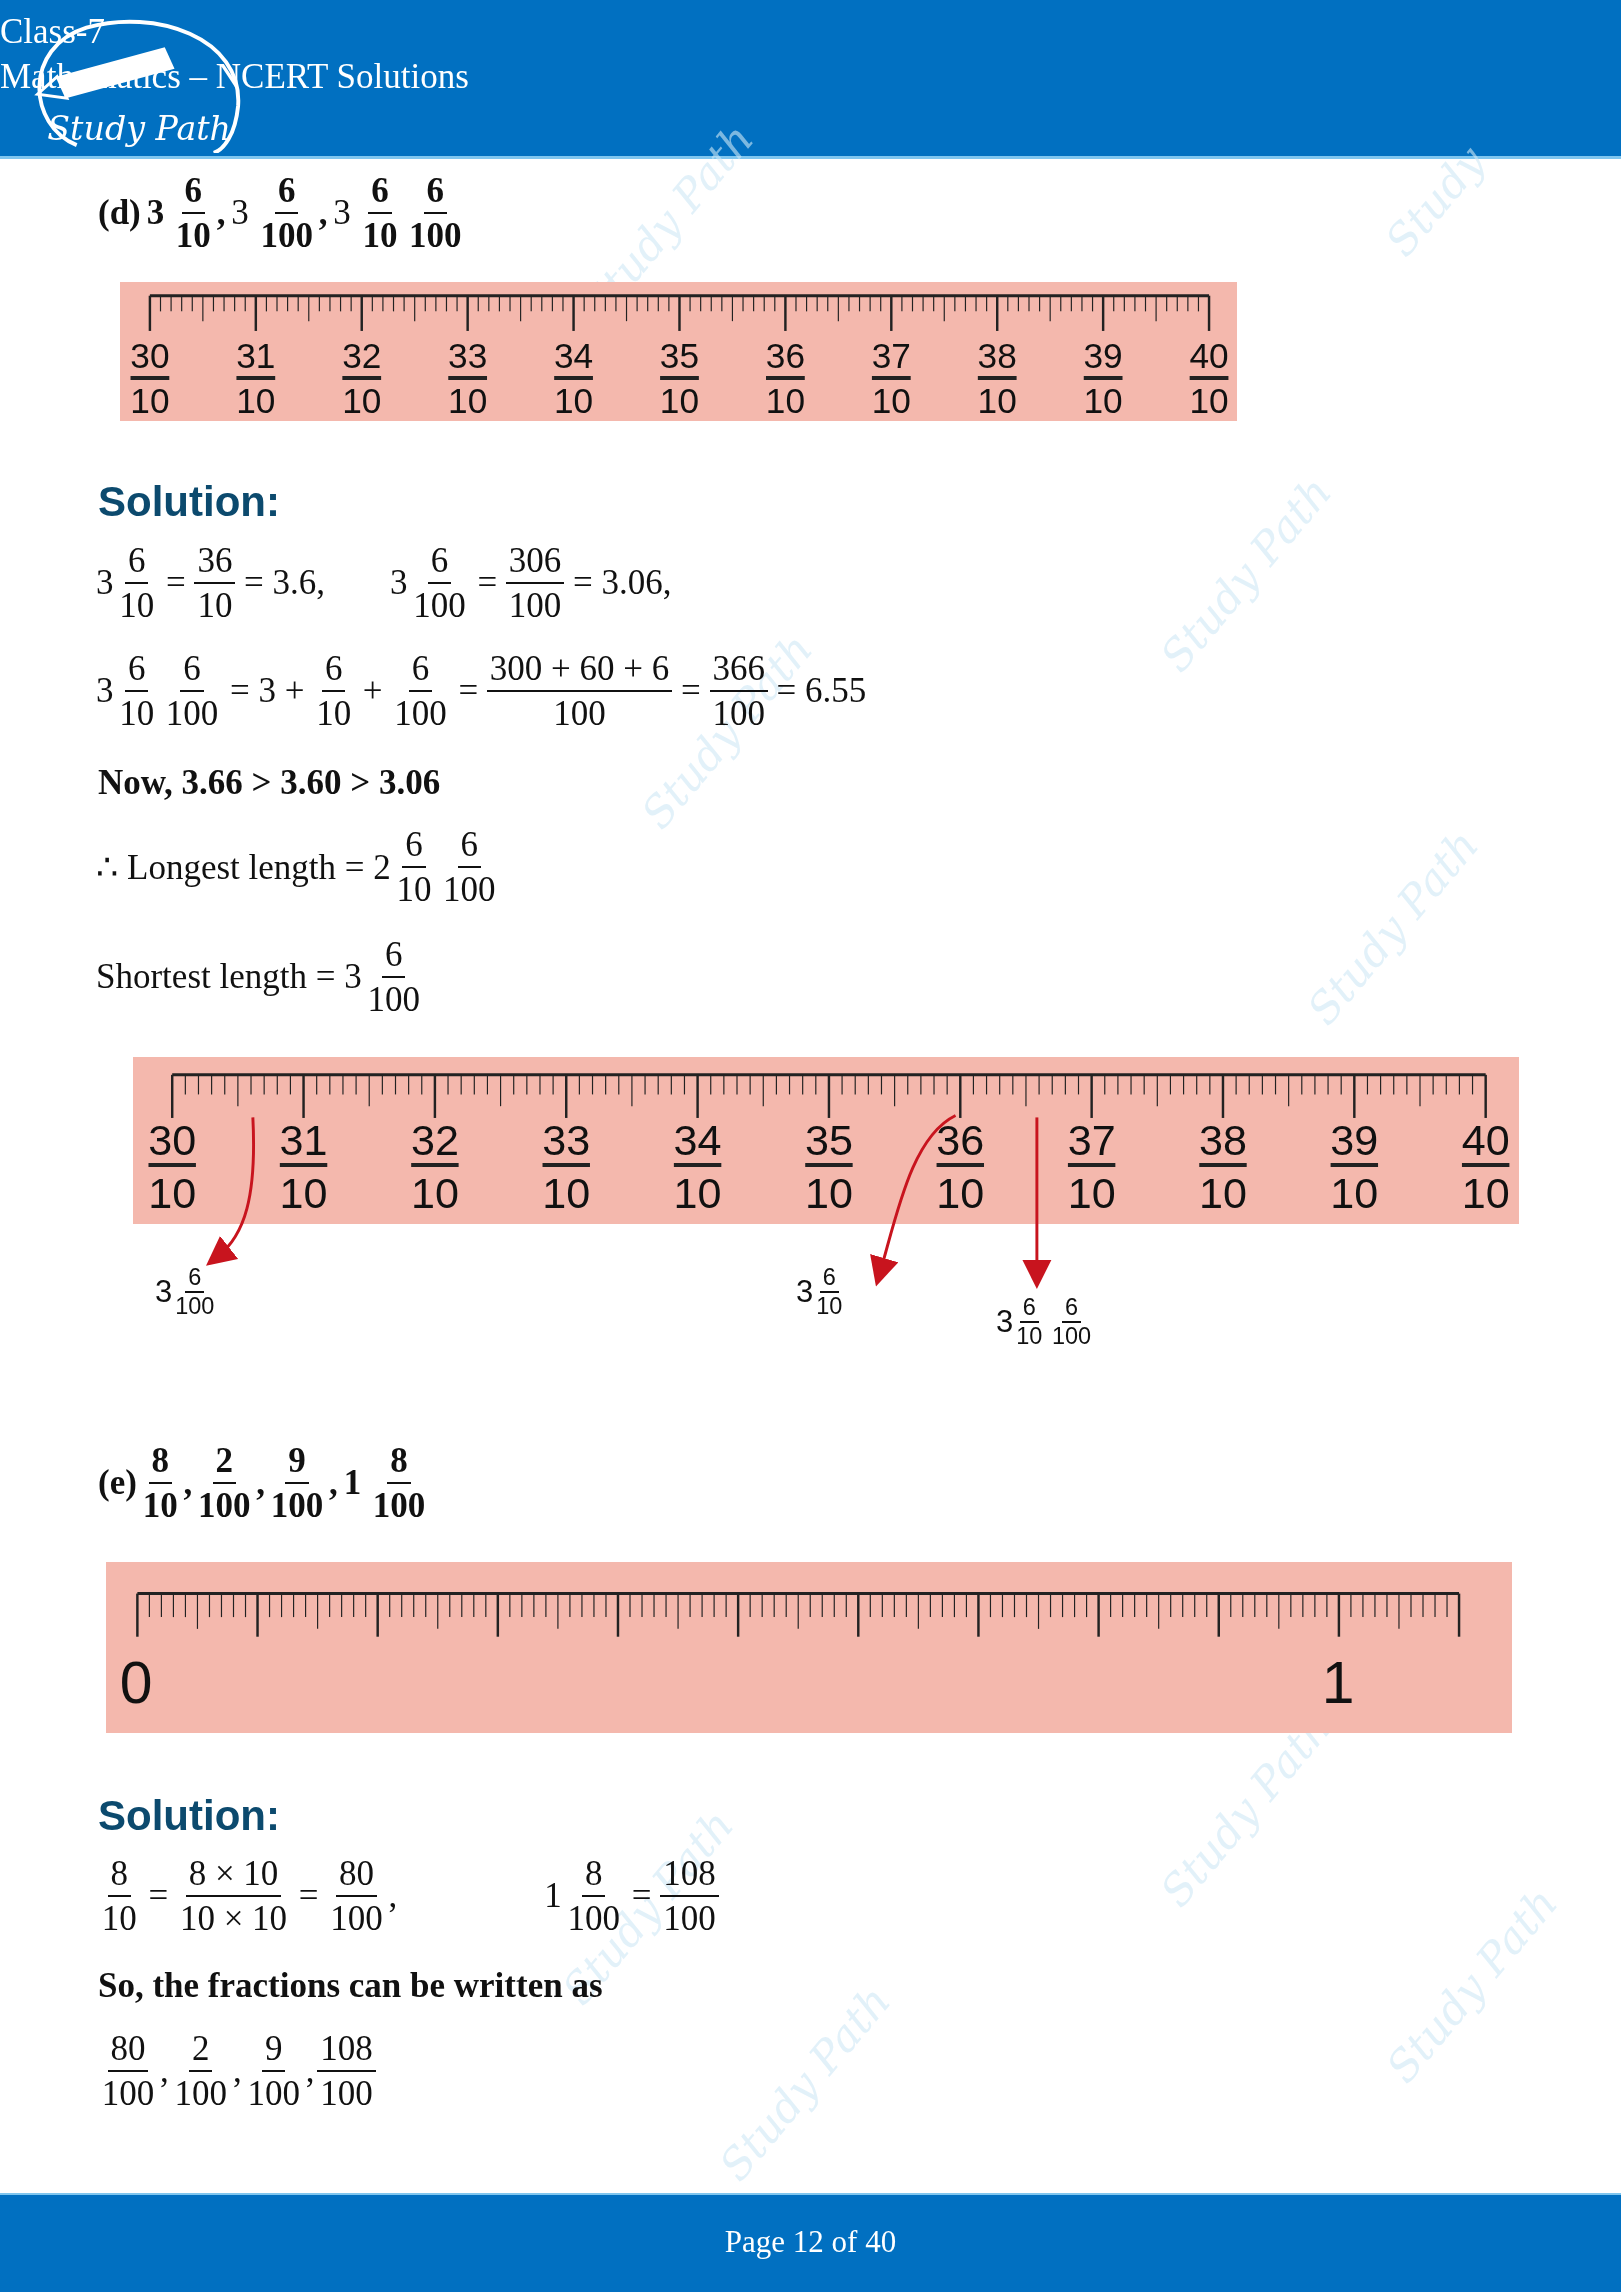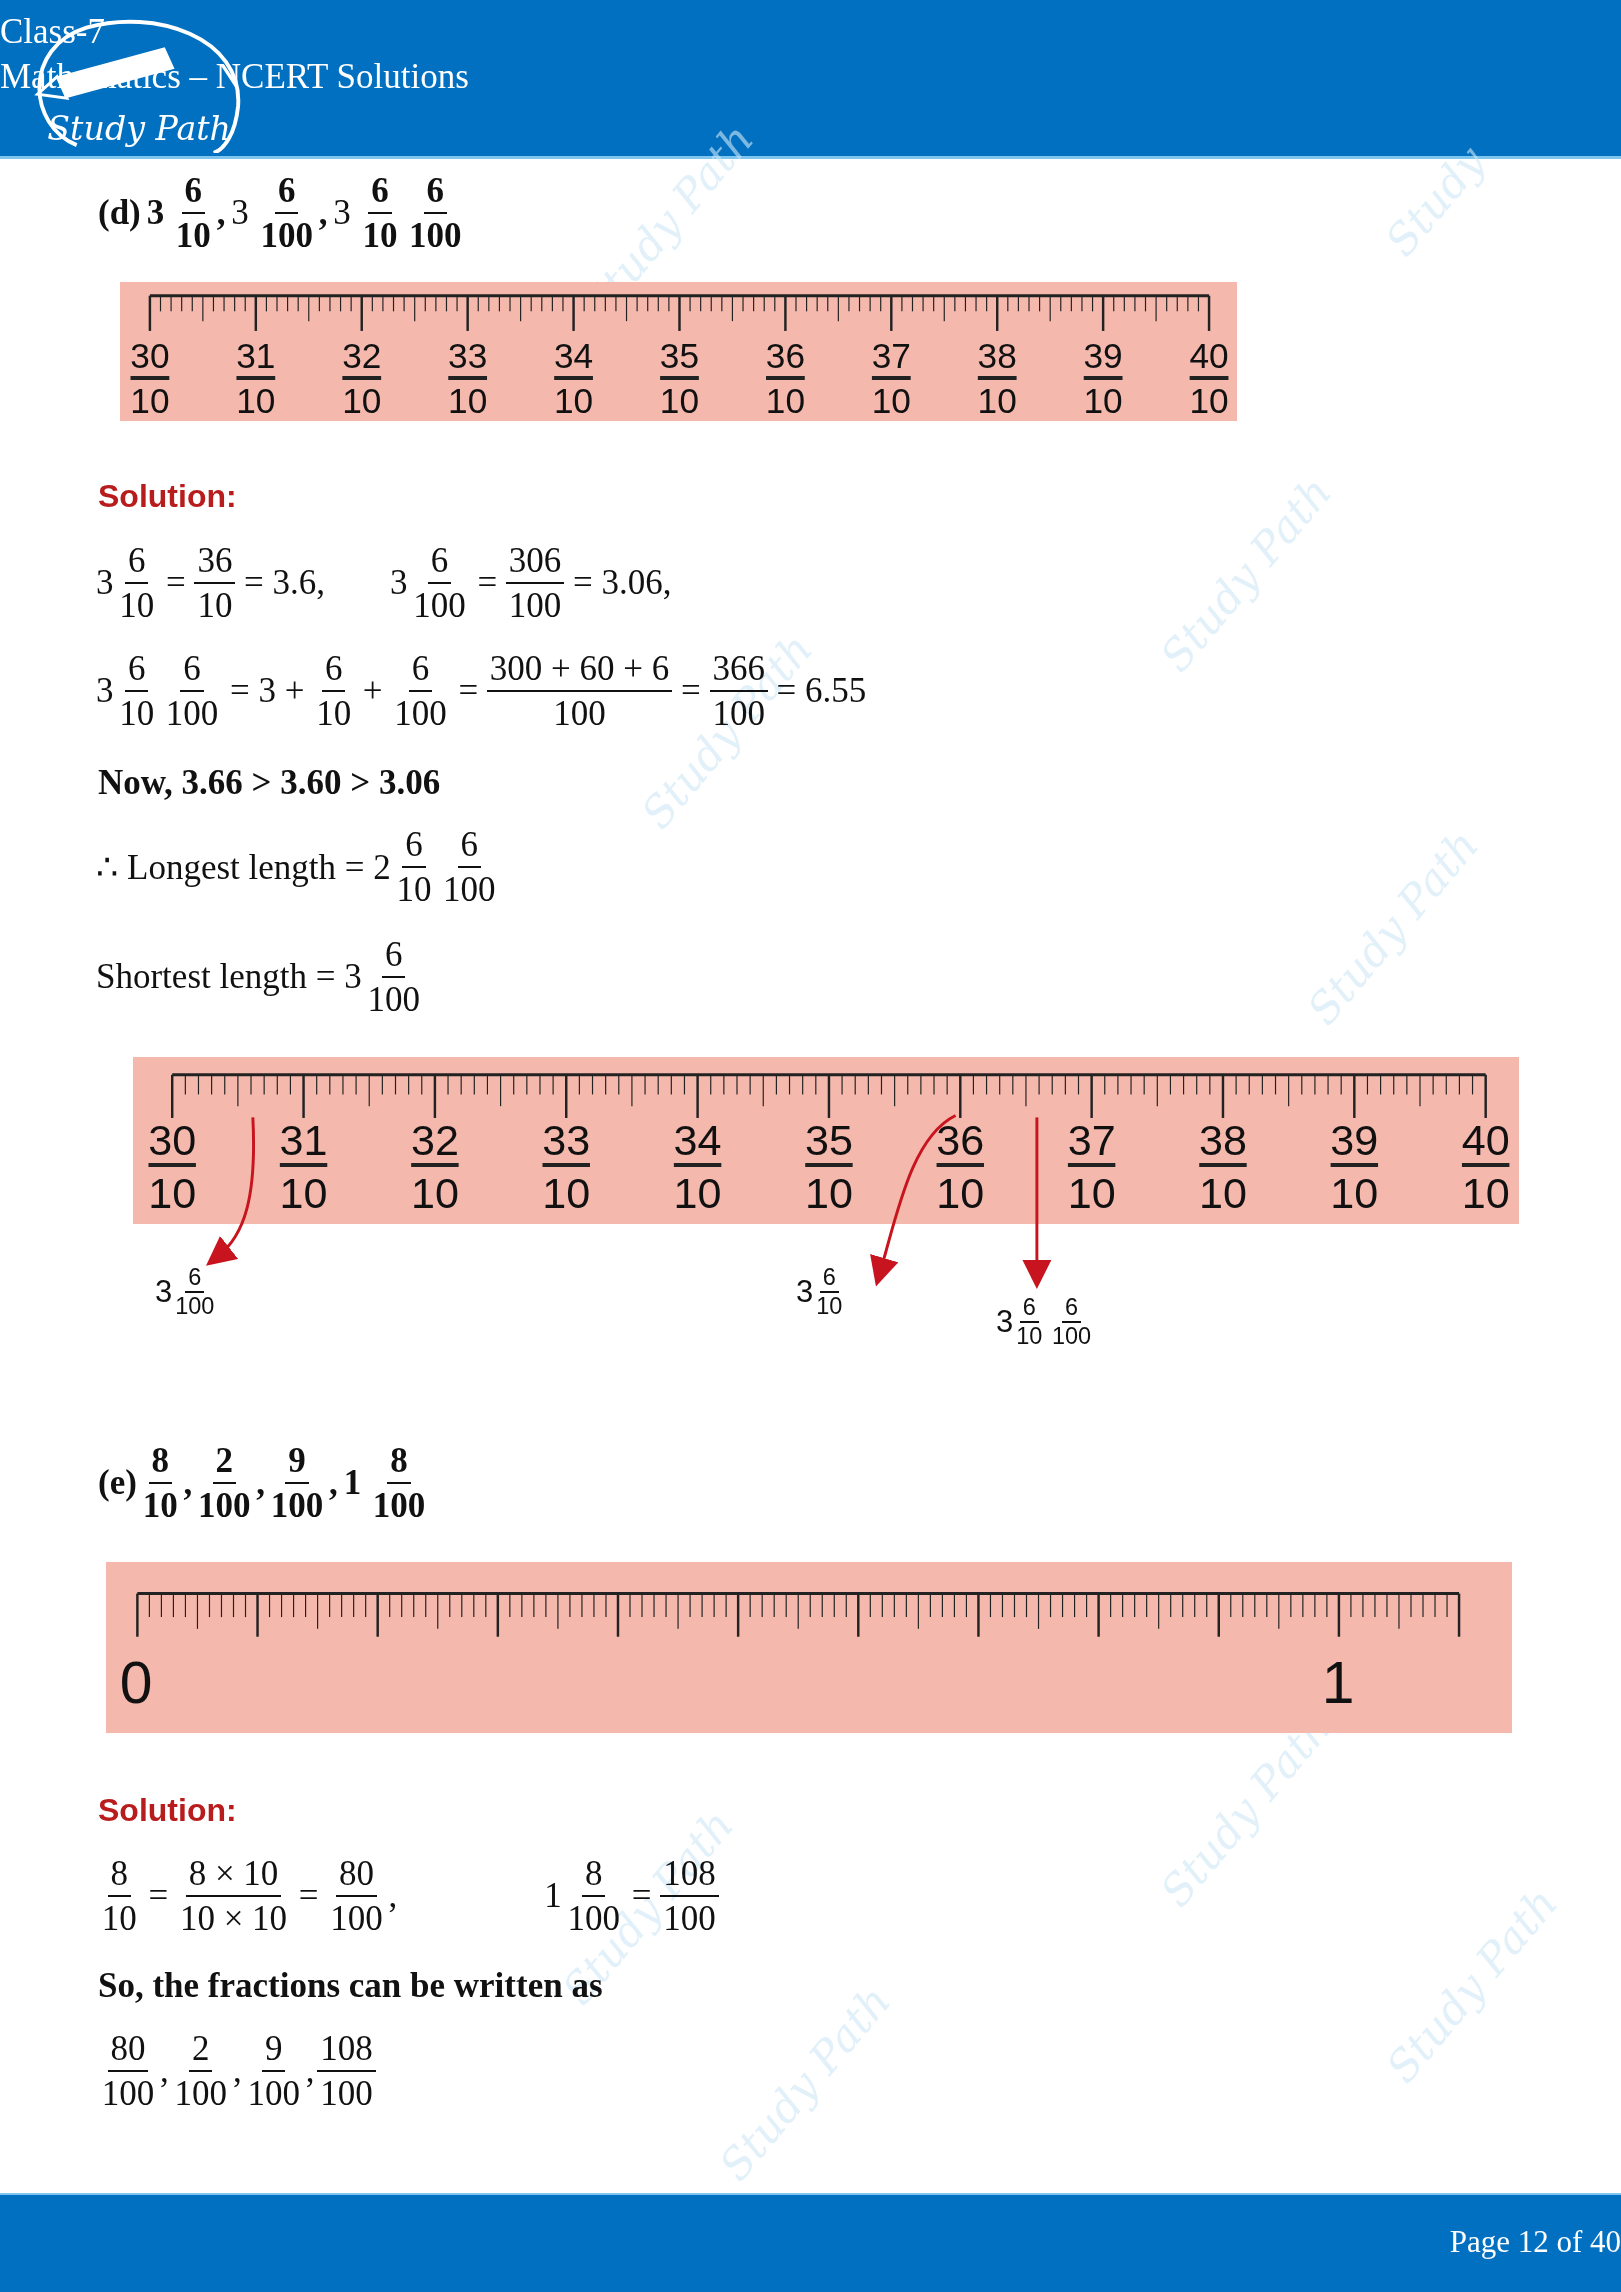--- a/index.html
+++ b/index.html
@@ -5,24 +5,24 @@
   html,body{margin:0;padding:0;}
   body{width:1621px;height:2293px;position:relative;background:#ffffff;overflow:hidden;
        font-family:"Liberation Serif","DejaVu Serif",serif;color:#111;}
   .header{position:absolute;left:0;top:0;width:1621px;height:159px;background:#0170c1;
           border-bottom:3.9px solid #7fc6ef;box-sizing:border-box;}
   .header .line{position:absolute;left:0;width:1621px;text-align:left;color:#fff;
           font-family:"Liberation Serif",serif;font-size:35px;line-height:39px;}
   .logo{position:absolute;left:17.6px;top:7.8px;width:225px;height:145px;}
   .footer{position:absolute;left:0;top:2193px;width:1621px;height:100px;background:#0170c1;
           border-top:2.9px solid #7fc6ef;box-sizing:border-box;}
-  .footer .pg{position:absolute;left:0;top:29px;width:1621px;text-align:right;color:#fff;font-size:31px;}
+  .footer .pg{position:absolute;left:0;top:29px;width:1621px;text-align:center;color:#fff;font-size:31px;}
   .abs{position:absolute;}
   .txt{font-size:35px;line-height:39px;white-space:nowrap;font-weight:bold;}
-  .sol{color:#b91c1c;font-size:32px;font-weight:bold;font-family:"Liberation Sans",sans-serif;}
+  .sol{color:#0c4a6e;font-size:42px;font-weight:bold;font-family:"Liberation Sans",sans-serif;}
   .frac{display:inline-flex;flex-direction:column;align-items:center;vertical-align:middle;margin:0 2.9px;}
   .frac .n{border-bottom:2.9px solid #111;padding:0 2.9px;line-height:43px;}
   .frac .d{line-height:43px;padding:0 2.9px;}
   .bold{font-weight:bold;}
   .eq{font-size:35px;white-space:nowrap;display:flex;align-items:center;}
   .eq span.t{margin:0 5.9px;}
   .ruler{position:absolute;background:#f4b8ad;}
   .wm{position:absolute;color:#cfe8f6;font-size:43px;font-style:italic;transform:rotate(-50deg);
       font-family:"DejaVu Serif",serif;opacity:0.6;}
 </style>

